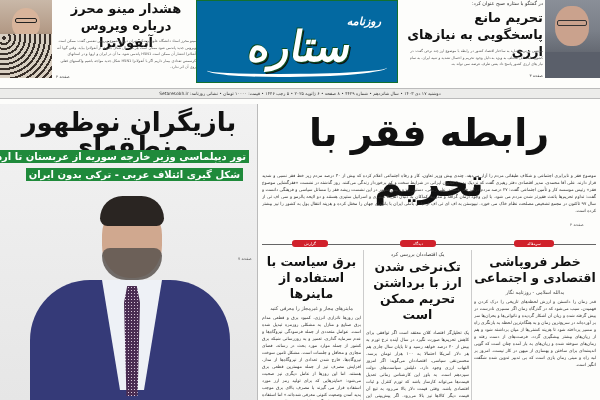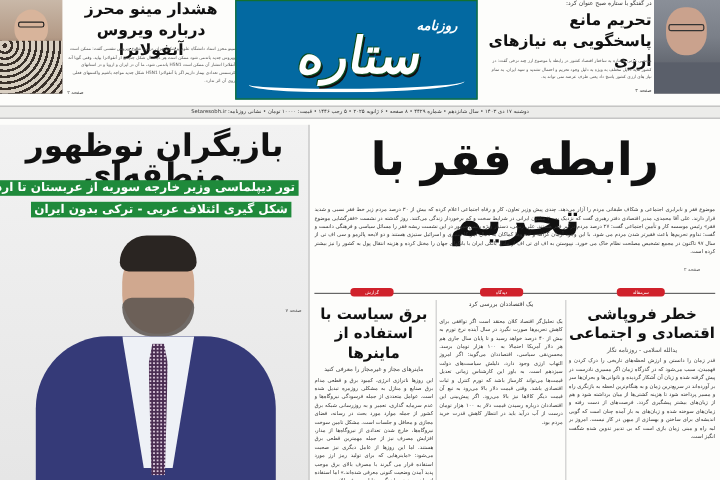--- a/index.html
+++ b/index.html
@@ -125,20 +125,21 @@
 
 <div class="abs col" style="left:474px;width:122px;">
   <div class="col-h" style="margin-top:4px;">خطر فروپاشی اقتصادی و اجتماعی</div>
   <div class="col-by">یدالله اسلامی - روزنامه نگار</div>
   <div class="col-body">قدر زمان را دانستن و ارزش لحظه‌های تاریخی را درک کردن و فهمیدن، سبب می‌شود که در گذرگاه زمان اگر مسیری نادرست در پیش گرفته شده و زیان آن آشکار گردیده و ناتوانی‌ها و بحران‌ها سر بر آورده‌اند در سریع‌ترین زمان و به هنگام‌ترین لحظه به بازنگری راه و مسیر پرداخته شود تا هزینه کشتی‌ها از میان برداشته شود و هم از زیان‌های بیشتر پیشگیری گردد. فرصت‌های از دست رفته و زمان‌های سوخته شده و زیان‌های به بار آمده چنان است که گویی اندیشه‌ای برای ساختن و بهسازی از میهن در کار نیست. امروز بر لبه راه و مبنی زمان بازی است که بی تدبیر تدوین شده شگفت انگیز است.</div>
 </div>
 <div class="abs vsep" style="left:471px;"></div>
 
 <div class="abs col" style="left:366px;width:103px;">
   <div class="col-kicker">یک اقتصاددان بررسی کرد</div>
+  <div class="col-h">تک‌نرخی شدن ارز با برداشتن تحریم ممکن است</div>
   <div class="col-body" style="margin-top:6px;">یک تحلیل‌گر اقتصاد کلان معتقد است اگر توافقی برای کاهش تحریم‌ها صورت نگیرد در سال آینده نرخ تورم به بیش از ۴۰ درصد خواهد رسید و تا پایان سال جاری هم هر دلار آمریکا احتمالا به ۱۰۰ هزار تومان برسد. محسن‌نقی سیاسی، اقتصاددان می‌گوید: اگر امروز التهاب ارزی وجود دارد، دلیلش سیاست‌های دولت سیزدهم است. به باور این کارشناس زمانی تعدیل قیمت‌ها می‌تواند کارساز باشد که تورم کنترل و ثبات اقتصادی باشد. وقتی قیمت دلار بالا می‌رود به تبع آن قیمت دیگر کالاها نیز بالا می‌رود. اگر پیش‌بینی این اقتصاددان درباره رسیدن قیمت دلار به ۱۰۰ هزار تومان درست از آب درآید باید در انتظار کاهش قدرت خرید مردم بود.</div>
 </div>
 <div class="abs vsep" style="left:363px;"></div>
 
 <div class="abs col" style="left:262px;width:99px;">
   <div class="col-h" style="margin-top:4px;">برق سیاست با استفاده از ماینرها</div>
   <div class="col-by">ماینرهای مجاز و غیرمجاز را معرفی کنید</div>
   <div class="col-body">این روزها ناترازی انرژی، کمبود برق و قطعی مدام برق صنایع و منازل به مشکلی روزمره تبدیل شده است. عوامل متعددی از جمله فرسودگی نیروگاه‌ها و عدم سرمایه گذاری، تعمیر و به روزرسانی شبکه برق کشور از جمله موارد مورد بحث در رسانه، فضای مجازی و محافل و جلسات است. مشکل تامین سوخت نیروگاه‌ها، خارج شدن تعدادی از نیروگاه‌ها از مدار، افزایش مصرف نیز از جمله مهمترین قطعی برق هستند. اما این روزها از عامل دیگری نیز صحبت می‌شود: «ماینرهایی که برای تولید رمز ارز مورد استفاده قرار می گیرند با مصرف بالای برق موجب پدید آمدن وضعیت کنونی معرفی شده‌اند.» اما استفاده از ماینر و پدیده ماینینگ به دلیل مصرف بالای</div>
 </div>
 

